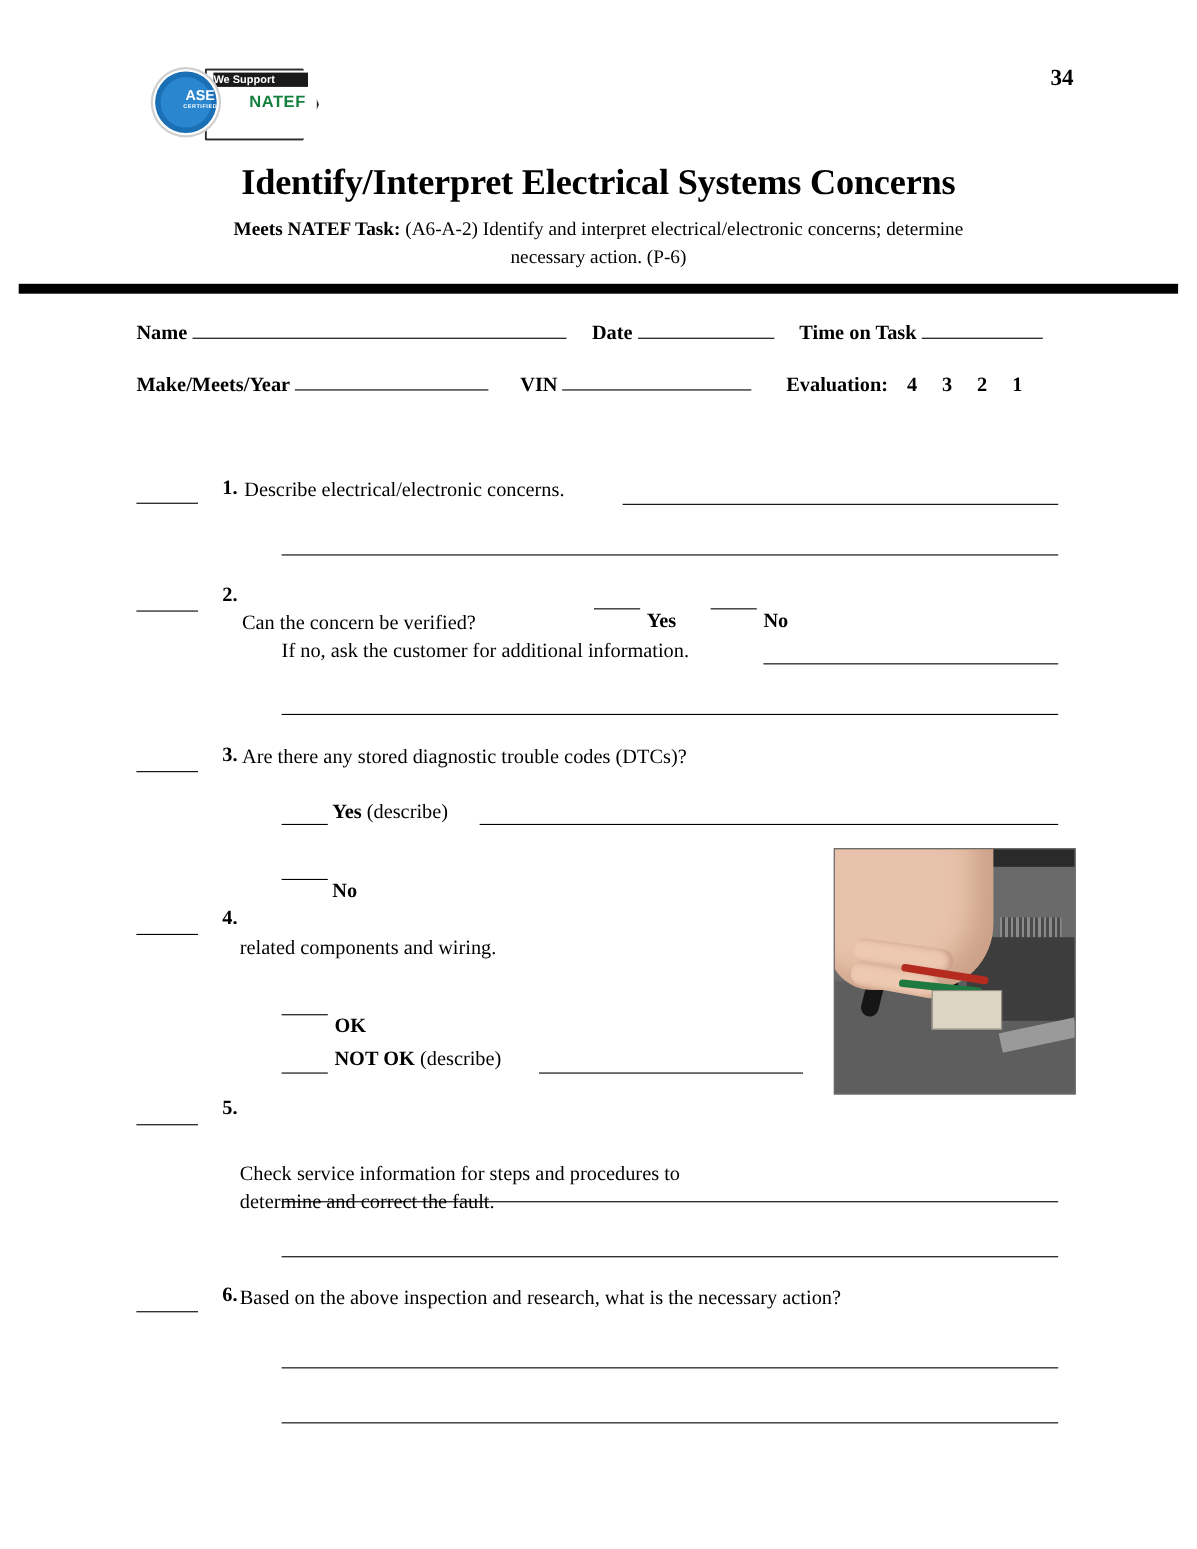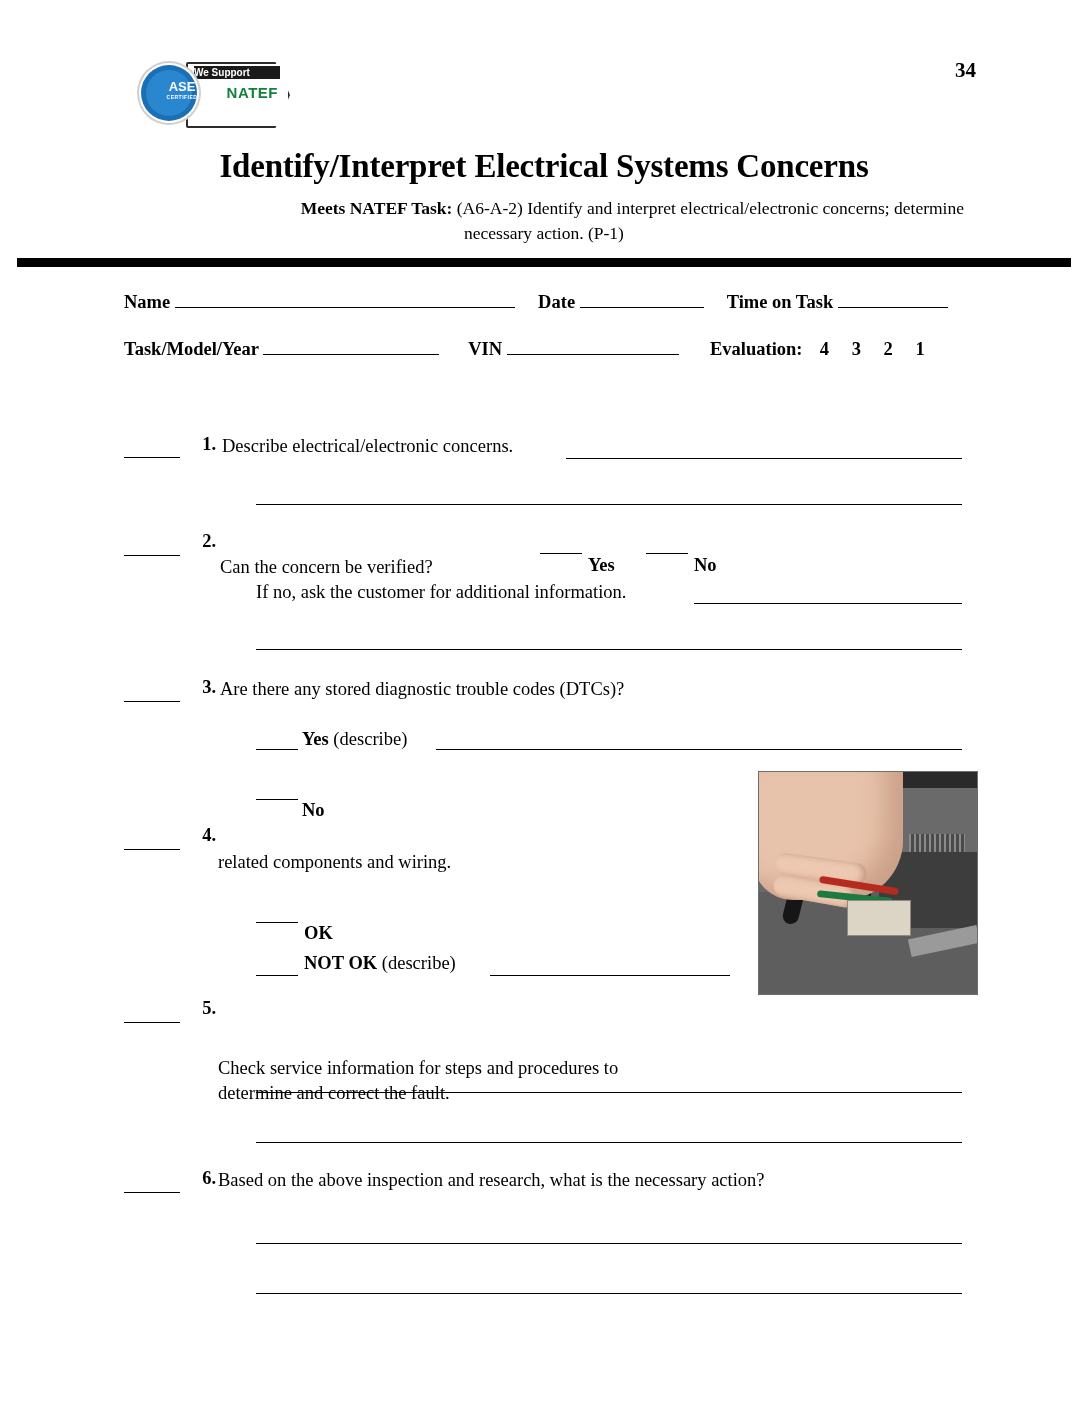--- a/index.html
+++ b/index.html
@@ -141,21 +141,21 @@
     top: 196px;
     left: 124px;
     width: 840px;
     font-size: 17.5px;
     line-height: 25px;
     text-align: center;
   }
   .subtitle .lead {
     font-weight: bold;
   }
-  .subtitle .l1 { display: block; text-align: right; }
+  .subtitle .l1 { display: block; text-align: center; }
   .subtitle .l2 { display: block; text-align: center; }
 
   .rule {
     position: absolute;
     left: 17px;
     top: 258px;
     width: 1054px;
     height: 9px;
     background: #000000;
   }
@@ -325,38 +325,38 @@
       <div class="logo-ase">
         <span>ASE</span>
         <small>CERTIFIED</small>
       </div>
     </div>
   </div>
 
   <div class="title">Identify/Interpret Electrical Systems Concerns</div>
   <div class="subtitle">
     <span class="l1"><span class="lead">Meets NATEF Task:</span> <span>(A6-A-2)  Identify and interpret electrical/electronic concerns; determine</span></span>
-    <span class="l2">necessary action.  (P-1)</span>
+    <span class="l2">necessary action.  (P-6)</span>
   </div>
 
   <div class="rule"></div>
 
   <div class="row-ident row-name">
     <span>Name</span>
     <span class="fill" style="width:340px"></span>
     <span style="display:inline-block;width:14px"></span>
     <span>Date</span>
     <span class="fill" style="width:124px"></span>
     <span style="display:inline-block;width:14px"></span>
     <span>Time on Task</span>
     <span class="fill" style="width:110px"></span>
   </div>
 
   <div class="row-ident row-make">
-    <span>Task/Model/Year</span>
+    <span>Make/Meets/Year</span>
     <span class="fill" style="width:176px"></span>
     <span style="display:inline-block;width:20px"></span>
     <span>VIN</span>
     <span class="fill" style="width:172px"></span>
     <span style="display:inline-block;width:22px"></span>
     <span>Evaluation:</span>
     <span style="display:inline-block;width:8px"></span>
     <span class="eval-nums">4   3   2   1</span>
   </div>
 

